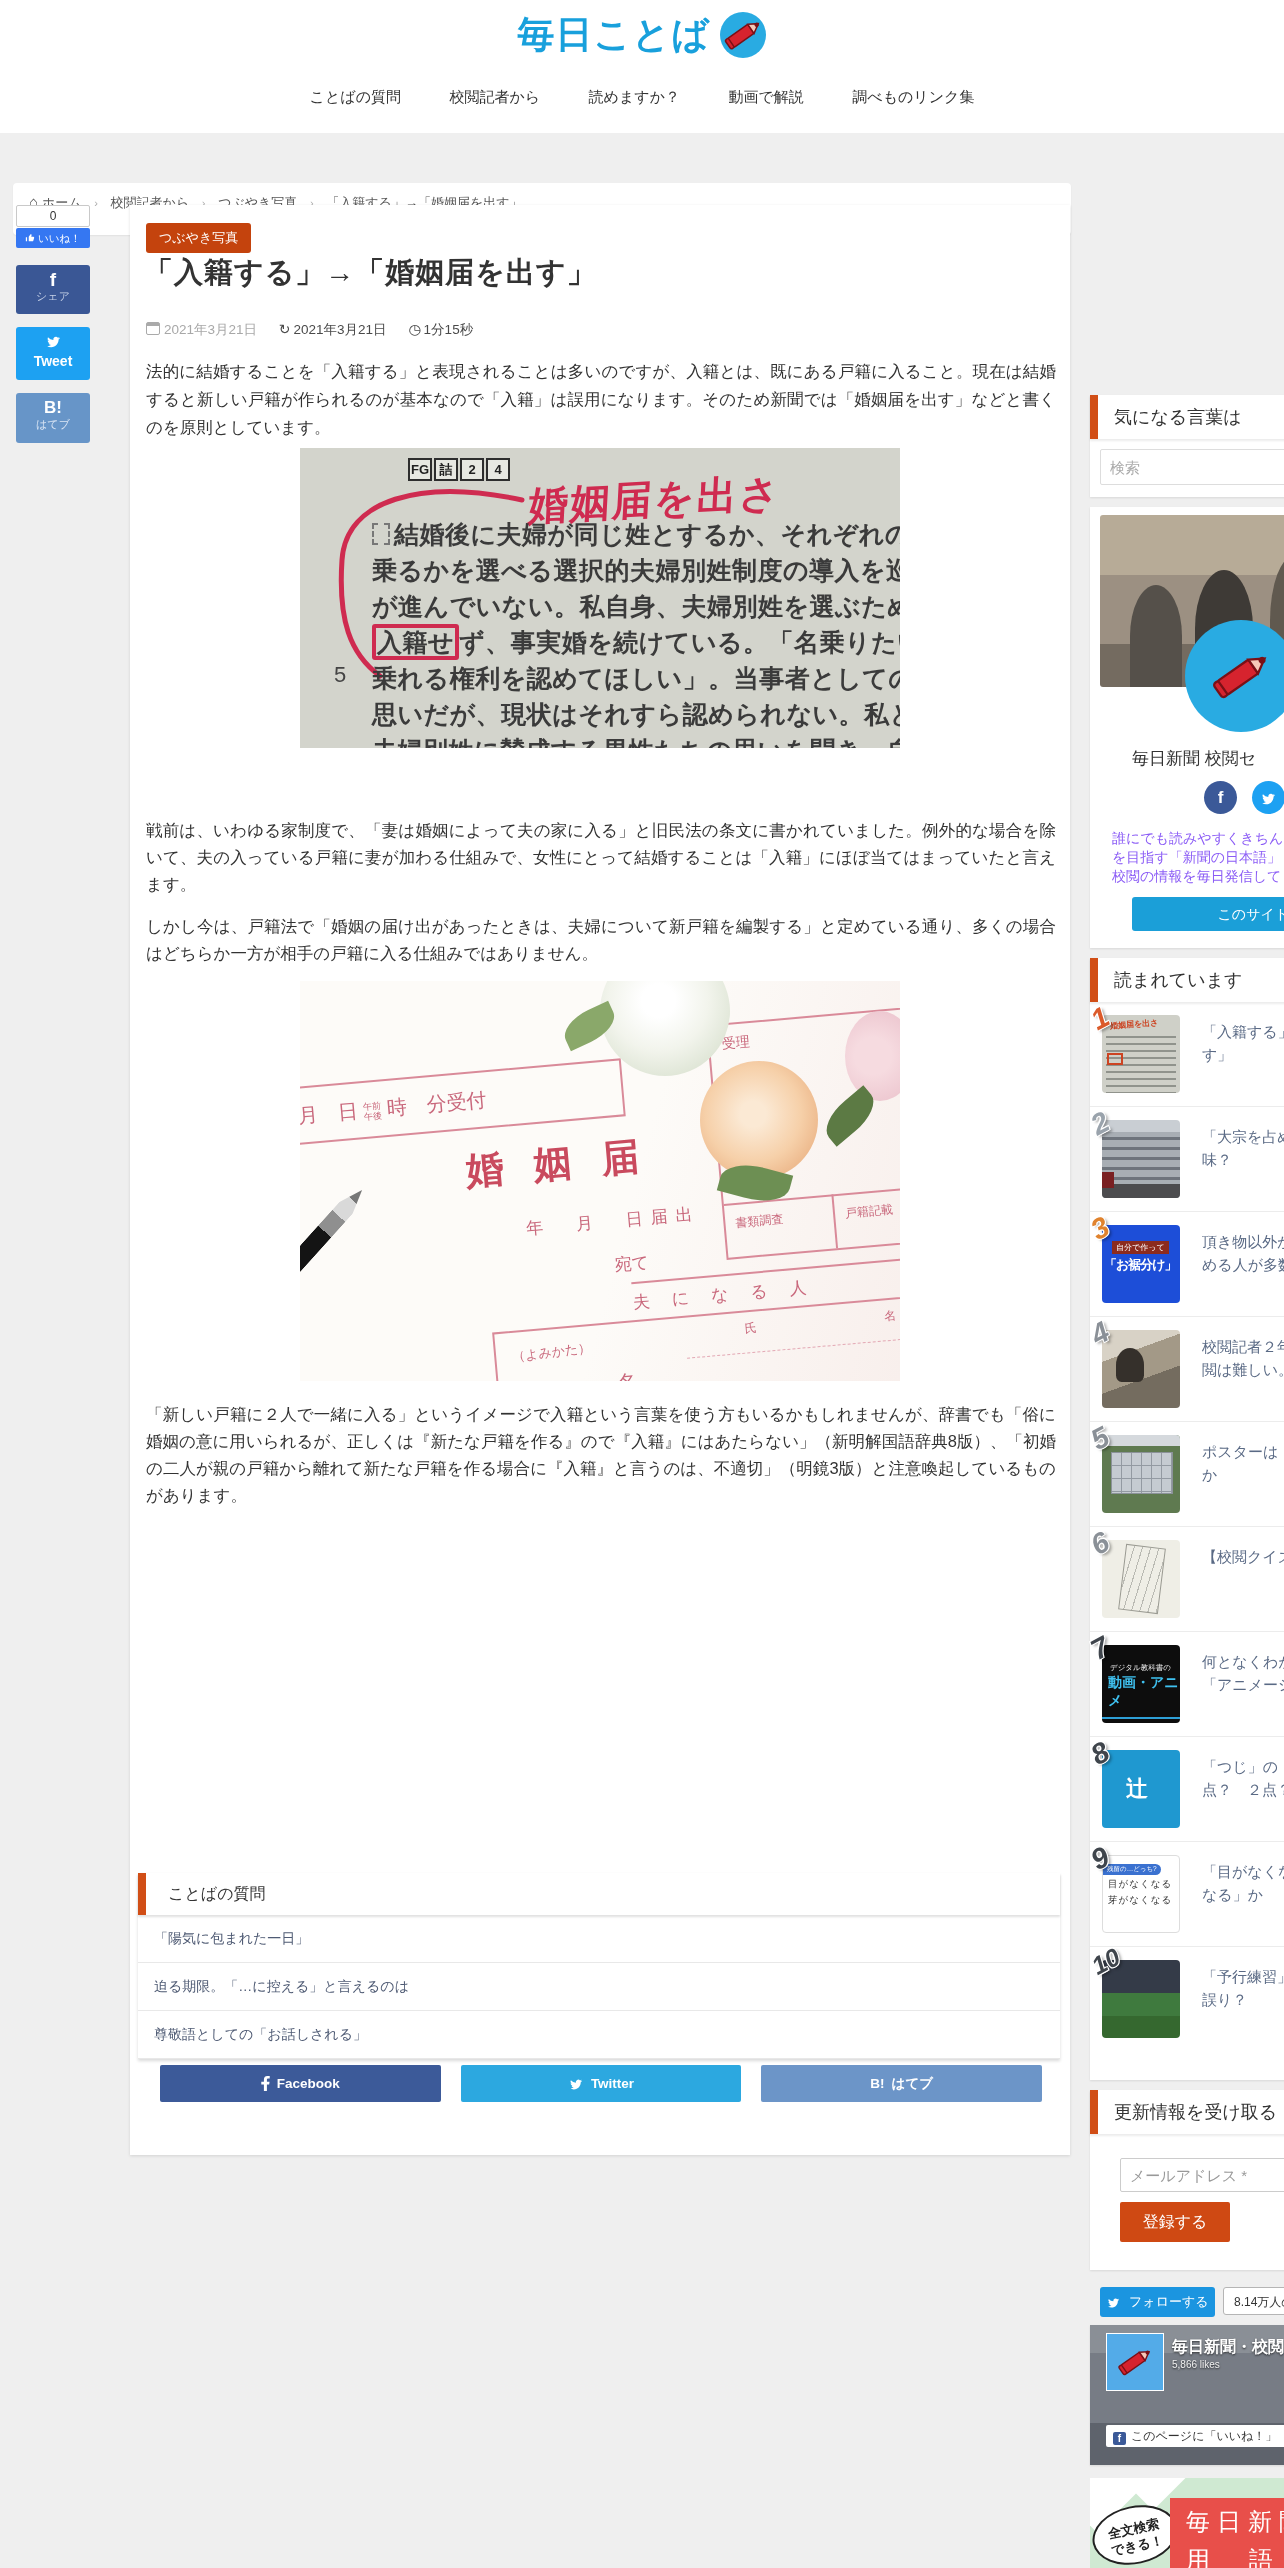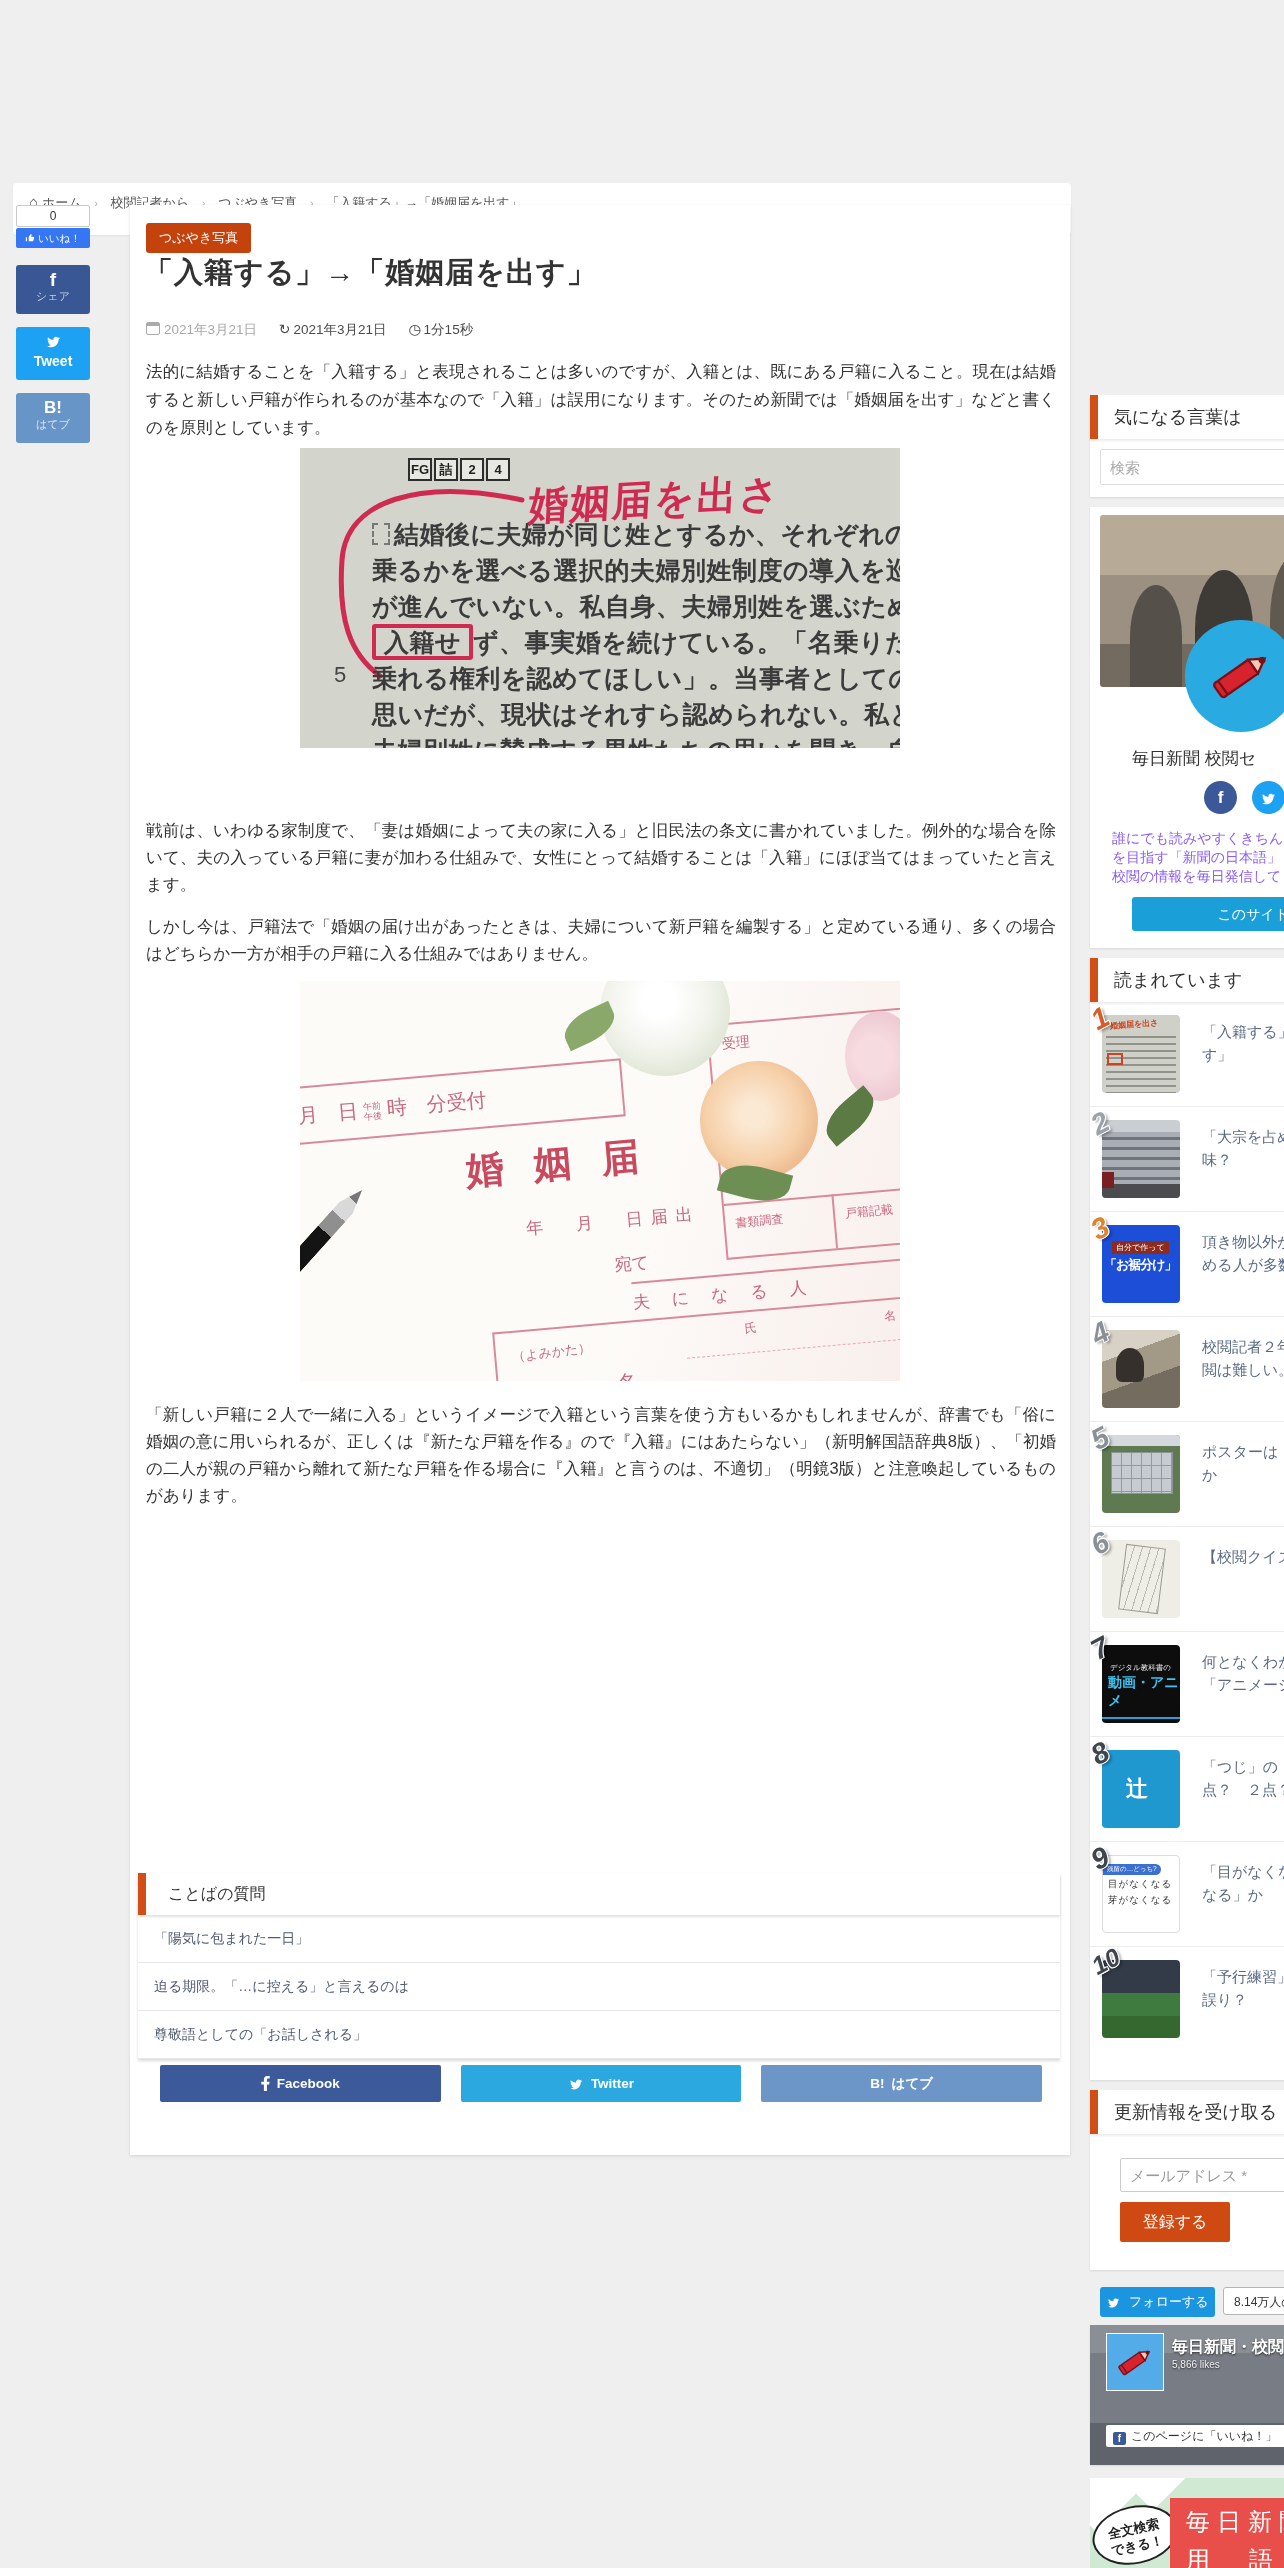--- a/index.html
+++ b/index.html
@@ -58,21 +58,21 @@
 
   
   #clip{position:absolute;left:170px;top:243px;width:600px;height:300px;background:#d3d4cc;overflow:hidden;}
   .clip-tags{position:absolute;left:108px;top:10px;}
   .clip-tag{display:inline-block;min-width:18px;height:19px;border:2px solid #2d2d2d;background:#e7e8e2;
             font-size:13px;font-weight:bold;line-height:19px;text-align:center;margin-right:2px;color:#222;padding:0 1px;}
   .clip-note{position:absolute;left:228px;top:24px;font-size:40px;font-weight:bold;color:#cf2b50;
              transform:rotate(-3deg) skewX(-6deg);letter-spacing:2px;}
   .clip-line{position:absolute;left:72px;font-size:25px;font-weight:600;color:#3b3b3b;letter-spacing:.5px;white-space:nowrap;}
   .clip-no5{position:absolute;left:34px;top:214px;font-size:22px;color:#444;}
-  .clip-box{border:4px solid #cf2b50;border-radius:3px;padding:0 8px;}
+  .clip-box{border:4px solid #cf2b50;border-radius:3px;padding:0 1px;}
   .clip-sq{display:inline-block;width:14px;height:18px;border:2px dashed #777;vertical-align:-2px;margin-right:4px;}
 
   
   #formfig{position:absolute;left:170px;top:776px;width:600px;height:400px;overflow:hidden;
            background:linear-gradient(105deg,#fdfbf8 55%,#f8efec);}
   #formrot{position:absolute;left:-30px;top:-20px;width:700px;height:500px;transform:rotate(-5deg);}
   .fp{position:absolute;color:#c9687c;white-space:nowrap;}
   .f-receipt{left:30px;top:98px;width:330px;height:54px;border:2px solid #d98a99;font-size:20px;line-height:54px;}
   .f-receipt .sm{font-size:9px;display:inline-block;line-height:10px;vertical-align:middle;}
   .f-title{left:200px;top:172px;font-size:38px;font-weight:bold;color:#c94a5e;letter-spacing:30px;}
@@ -220,20 +220,43 @@
       line-height:17px;padding-top:12px;box-sizing:border-box;white-space:pre-line;}
   .ad-red{position:absolute;left:80px;top:20px;width:240px;height:80px;background:#e84f4a;color:#fff;padding:8px 0 0 16px;box-sizing:border-box;}
   .ad-red .l1{font-size:24px;letter-spacing:7px;}
   .ad-red .l2{font-size:24px;letter-spacing:16px;margin-top:6px;}
 </style>
 </head>
 <body>
 
 <div id="page">
 
+  <header id="hdr">
+    <div class="logo-row">
+      <a style="text-decoration:none;cursor:pointer;">
+        <span class="logo-text">毎日ことば</span>
+        <svg class="logo-ic" width="48" height="48" viewBox="0 0 48 48">
+          <circle cx="24" cy="24" r="23" fill="#29abe2"></circle>
+          <g transform="rotate(-35 24 24)">
+            <rect x="6" y="18" width="5" height="11" rx="2" fill="#d6232e" stroke="#7a1016" stroke-width="1.5"></rect>
+            <rect x="10" y="18" width="24" height="11" rx="1" fill="#d6232e" stroke="#7a1016" stroke-width="1.5"></rect>
+            <polygon points="34,18 43,23.5 34,29" fill="#f6c9b8" stroke="#7a1016" stroke-width="1.5"></polygon>
+            <circle cx="41" cy="23.5" r="2.2" fill="#7a1016"></circle>
+          </g>
+        </svg>
+      </a>
+    </div>
+    <nav id="nav">
+      <a class="nav-item">ことばの質問</a>
+      <a class="nav-item">校閲記者から</a>
+      <a class="nav-item">読めますか？</a>
+      <a class="nav-item">動画で解説</a>
+      <a class="nav-item">調べものリンク集</a>
+    </nav>
+  </header>
 
   <div id="crumb">
     <a><span class="home-ic">⌂</span><span>ホーム</span></a>
     <span class="crumb-sep">›</span>
     <a>校閲記者から</a>
     <span class="crumb-sep">›</span>
     <a>つぶやき写真</a>
     <span class="crumb-sep">›</span>
     <span>「入籍する」→「婚姻届を出す」</span>
   </div>

